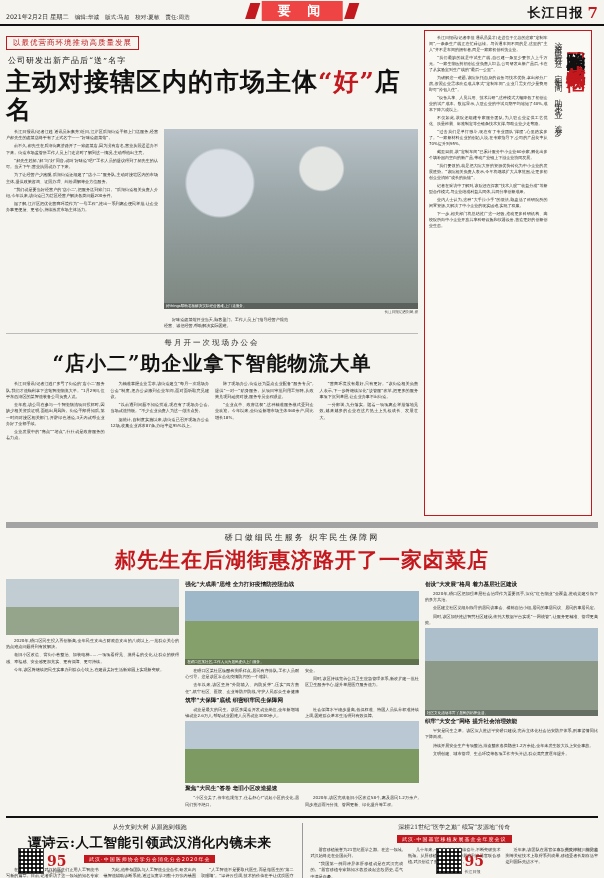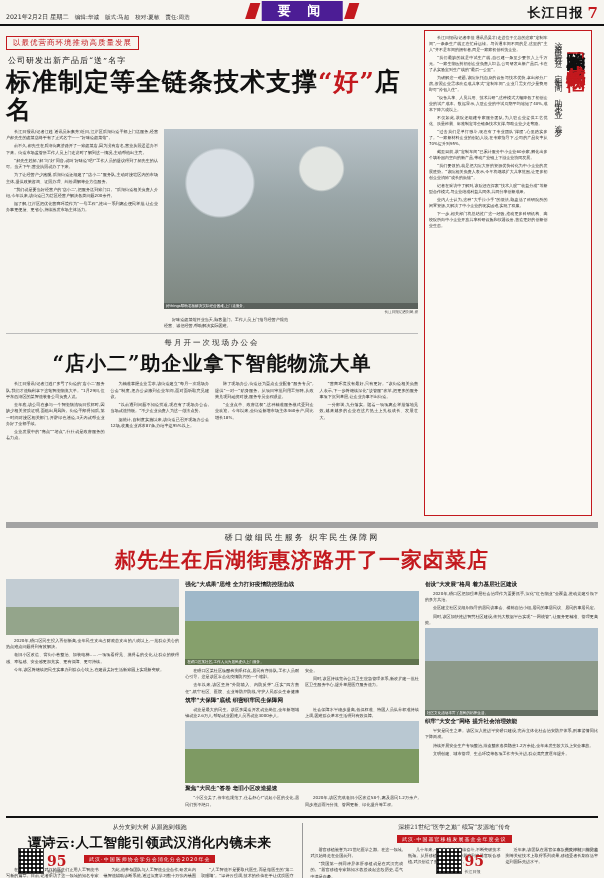--- a/index.html
+++ b/index.html
@@ -18,21 +18,21 @@
     display:flex;align-items:flex-end;padding:0 6px 2px 6px;box-sizing:border-box;
   }
   .mh-left{font-size:6px;color:#222;display:flex;gap:6px;align-items:flex-end;letter-spacing:0;}
   .mh-left .dt{font-size:6.2px;}
   .mh-left .sm{font-size:5.6px;color:#333;}
   .mh-center{
     position:absolute;left:50%;top:1px;transform:translateX(-50%);
     display:flex;align-items:center;gap:4px;
   }
   .banner{
-    background:#4c1d95;color:#fff;font-size:13px;font-weight:bold;
+    background:#ef4444;color:#fff;font-size:13px;font-weight:bold;
     padding:1px 16px;letter-spacing:6px;
     font-family:"DejaVu Serif","Liberation Serif",serif;
   }
   .slash{width:10px;height:16px;background:#c3191e;transform:skewX(-18deg);}
   .mh-right{margin-left:auto;display:flex;align-items:flex-end;gap:4px;}
   .logo{
     font-family:"DejaVu Serif","Liberation Serif",serif;
     font-size:13px;font-weight:bold;color:#111;letter-spacing:1px;
   }
   .pageno{font-size:15px;font-weight:bold;color:#c3191e;
@@ -188,21 +188,21 @@
       <span class="pageno">7</span>
     </div>
   </div>
 
   <div class="top">
 
     <div class="top-left">
       <div class="kicker">以最优营商环境推动高质量发展</div>
       <div class="subhead">公司研发出新产品后“送”名字</div>
       <div class="headline1">
-        <span>标准制定等全链条技术支撑</span><span class="red">“好”</span><span>店名</span>
+        <span>主动对接辖区内的市场主体</span><span class="red">“好”</span><span>店名</span>
       </div>
 
       <div class="art1">
         <div class="art1-text body-col">
           <p>长江日报讯(记者汪甦 通讯员朱素芳)近日,江岸区后湖街道干部上门送服务,经营户郝先生的卤菜店终于有了正式名字——“好味道卤菜馆”。</p>
           <p>前不久,郝先生在后湖街惠济路开了一家卤菜店,因为没有店名,营业执照迟迟办不下来。街道市场监管所工作人员上门走访时了解到这一情况,主动帮他出主意。</p>
           <p>“郝先生姓郝,‘郝’与‘好’同音,就叫‘好味道’吧!”工作人员的提议得到了郝先生的认可。当天下午,营业执照就办了下来。</p>
           <p>为了让经营户少跑腿,后湖街道还组建了“店小二”服务队,主动对接辖区内的市场主体,提供政策咨询、证照办理、纠纷调解等全方位服务。</p>
           <p>“我们就是要当好经营户的‘店小二’,把服务送到家门口。”后湖街道相关负责人介绍,今年以来,该街道已为辖区经营户解决各类问题200余件。</p>
           <p>据了解,江岸区把优化营商环境作为“一号工程”,推出一系列惠企便民举措,让企业办事更便捷、更省心,持续激发市场主体活力。</p>

